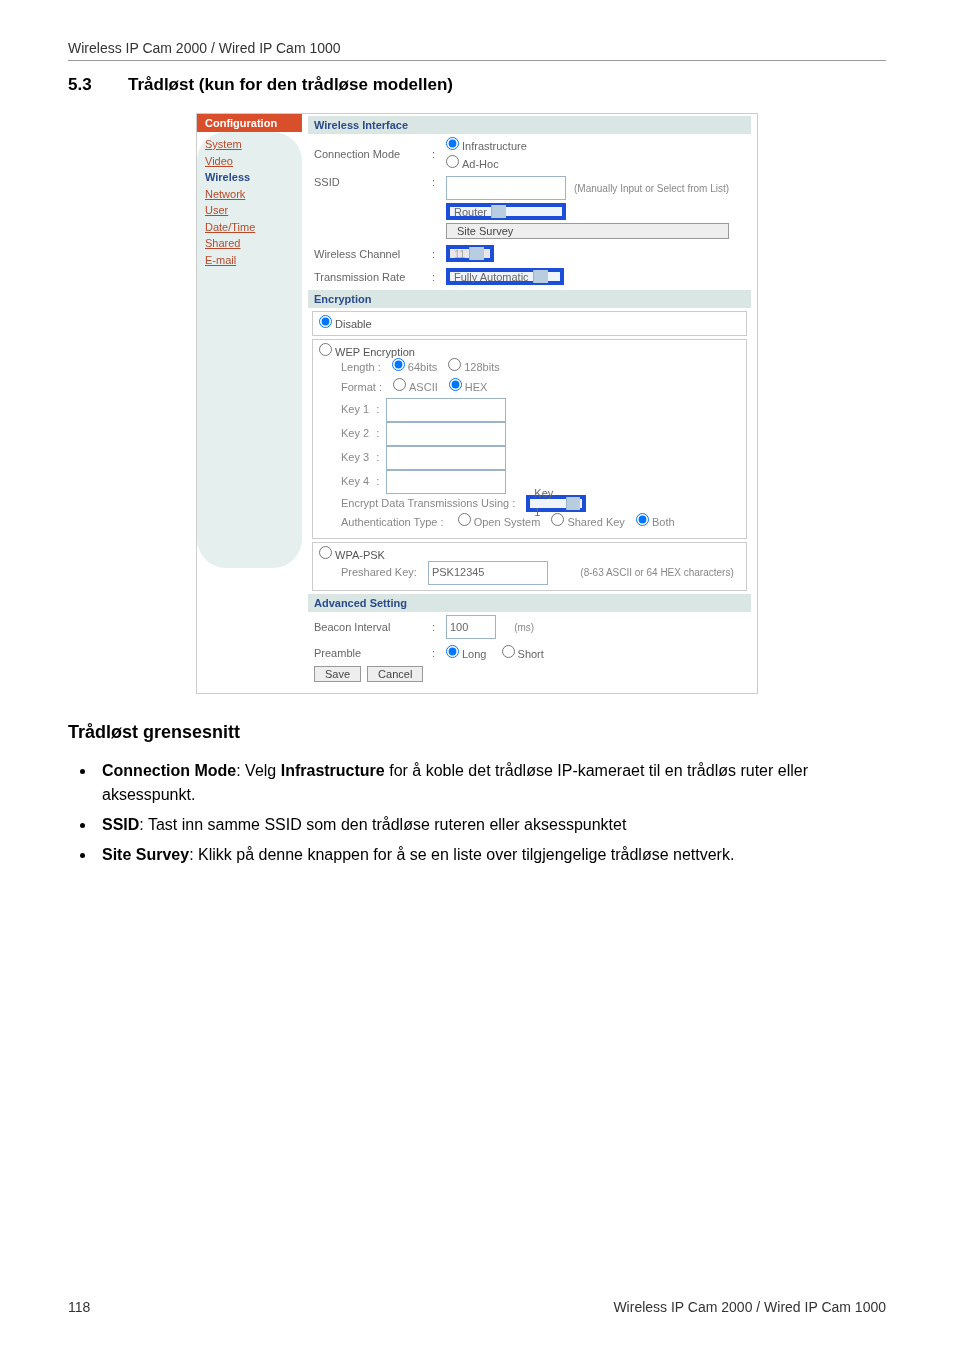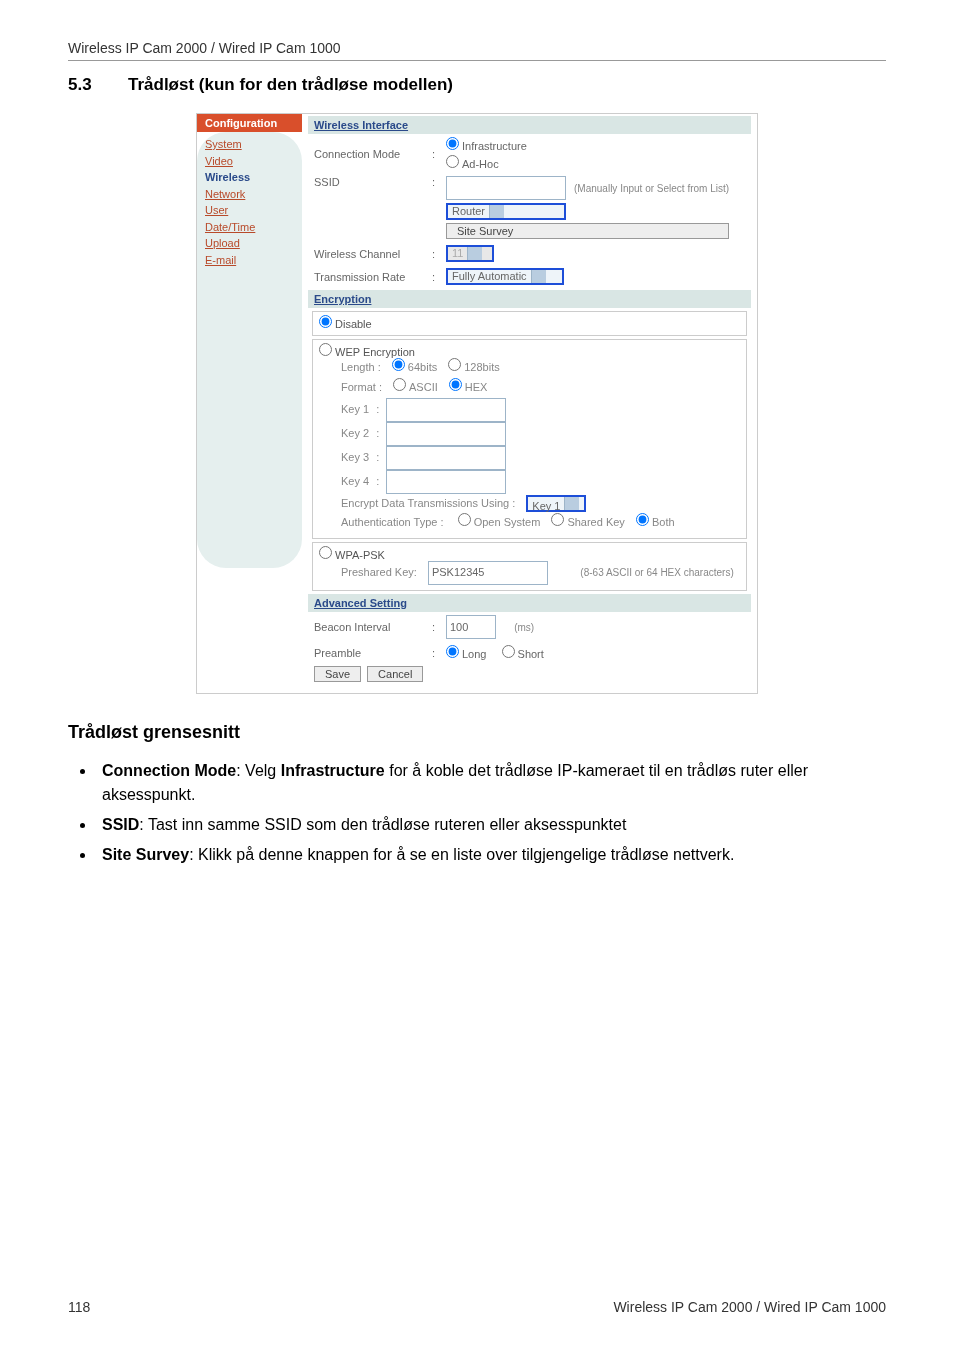--- a/index.html
+++ b/index.html
@@ -101,21 +101,20 @@
     flex: 1;
     padding: 0 6px 8px 6px;
   }
   .panel-header {
     background: #d9e6e4;
     color: #2a4a8a;
     font-weight: bold;
     padding: 3px 6px;
     margin-top: 2px;
     font-size: 11px;
-    text-decoration: underline;
   }
   .form-row {
     display: flex;
     align-items: center;
     padding: 3px 6px;
     gap: 6px;
     font-size: 11px;
     color: #666;
   }
   .form-row .label {
@@ -142,28 +141,28 @@
     padding: 0 3px;
     font-size: 11px;
     color: #666;
     display: inline-flex;
     align-items: center;
     box-sizing: border-box;
   }
   .input-sm { width: 120px; }
   .input-xs { width: 50px; }
   .select-box {
-    border: 2px solid #1d4ed8;
+    border: 4px solid #1d4ed8;
     background: #eef4f9;
     height: 17px;
     padding: 0 2px 0 4px;
     font-size: 11px;
     color: #666;
     display: inline-flex;
-    align-items: flex-start;
+    align-items: center;
     gap: 4px;
     box-sizing: border-box;
   }
   .select-box::after {
     content: "";
     display: inline-block;
     width: 14px;
     height: 13px;
     background: #b9cde0;
     border-left: 1px solid #9db4c8;
@@ -216,21 +215,21 @@
   <div class="screenshot">
     <div class="sidebar">
       <div class="sidebar-tab">Configuration</div>
       <div class="sidebar-menu">
         <div>System</div>
         <div>Video</div>
         <div class="active">Wireless</div>
         <div>Network</div>
         <div>User</div>
         <div>Date/Time</div>
-        <div>Upload</div>
+        <div>Shared</div>
         <div>E-mail</div>
       </div>
     </div>
 
     <div class="content">
       <div class="panel-header">Wireless Interface</div>
 
       <div class="form-row">
         <span class="label">Connection Mode</span>
         <span class="colon">:</span>

